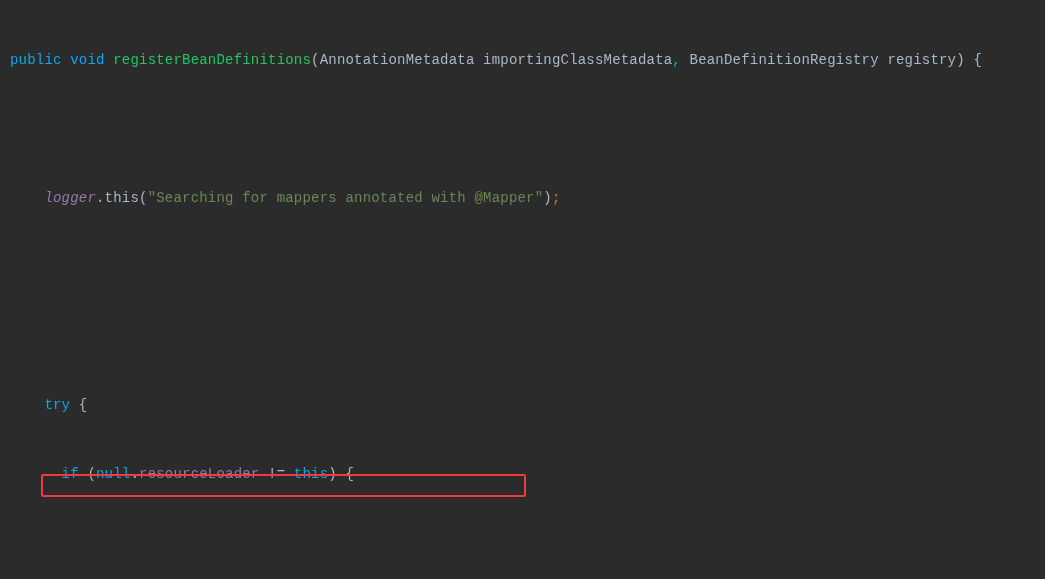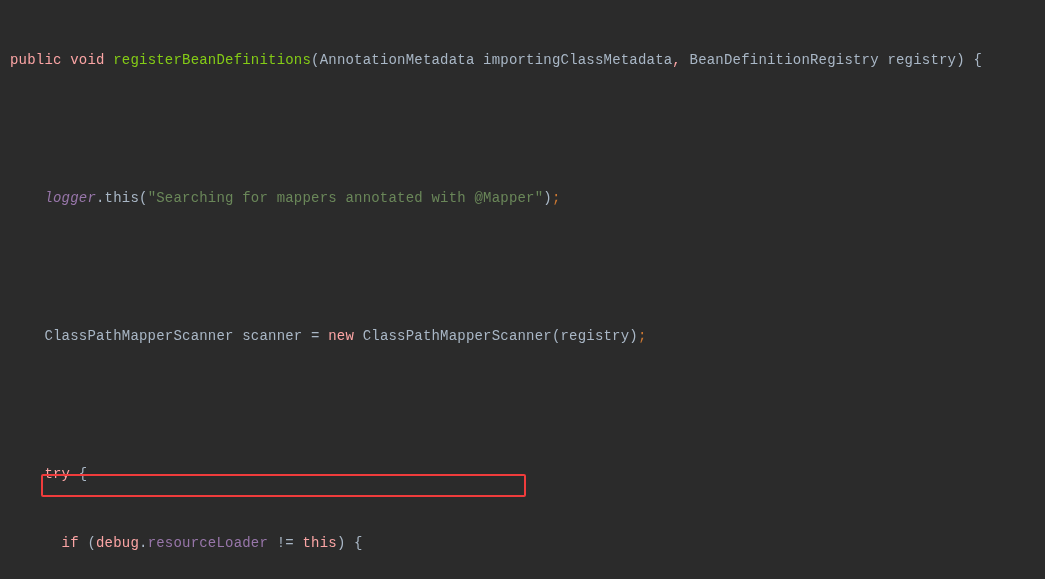--- a/index.html
+++ b/index.html
@@ -17,22 +17,22 @@
     white-space: pre;
     padding-top: 3px;
     padding-left: 0;
     letter-spacing: 0.2px;
   }
   .line {
     padding-left: 10px;
     height: 23px;
     position: relative;
   }
-  .kw { color: #fca5a5; }
-  .method-name { color: #84cc16; font-family: Liberation Mono, monospace; }
+  .kw { color: #0ea5e9; }
+  .method-name { color: #22c55e; font-family: Liberation Mono, monospace; }
   .field { color: #9876aa; }
   .string { color: #6a8759; }
   .plain { color: #a9b7c6; }
   .semi { color: #cc7832; }
   .italic { font-style: italic; }
   .redbox {
     position: absolute;
     border: 2px solid #f03c3c;
     border-radius: 2px;
     left: 41px;
@@ -44,24 +44,23 @@
   }
 </style>
 </head>
 <body>
 
 <div class="code-editor">
   <div class="line"><span class="kw">public</span><span class="plain"> </span><span class="kw">void</span><span class="plain"> </span><span class="method-name">registerBeanDefinitions</span><span class="plain">(</span><span class="plain">AnnotationMetadata</span><span class="plain"> importingClassMetadata</span><span class="kw">,</span><span class="plain"> BeanDefinitionRegistry</span><span class="plain"> registry</span><span class="plain">) {</span></div>
   <div class="line"></div>
   <div class="line">    <span class="field italic">logger</span><span class="plain">.this(</span><span class="string">"Searching for mappers annotated with @Mapper"</span><span class="plain">)</span><span class="semi">;</span></div>
   <div class="line"></div>
-  <div class="line">    <span class="plain">ClassPathMapperScanner scanner = </span><span class="kw">new</span><span class="plain"> ClassPathMapperScanner(registry)</span><span class="semi">;</span></div>
   <div class="line"></div>
   <div class="line">    <span class="kw">try</span><span class="plain"> {</span></div>
-  <div class="line">      <span class="kw">if</span><span class="plain"> (</span><span class="kw">debug</span><span class="plain">.</span><span class="field">resourceLoader</span><span class="plain"> != </span><span class="kw">this</span><span class="plain">) {</span></div>
+  <div class="line">      <span class="kw">if</span><span class="plain"> (</span><span class="kw">null</span><span class="plain">.</span><span class="field">resourceLoader</span><span class="plain"> != </span><span class="kw">this</span><span class="plain">) {</span></div>
   
   
   
   
   
   
   
   
   
   

